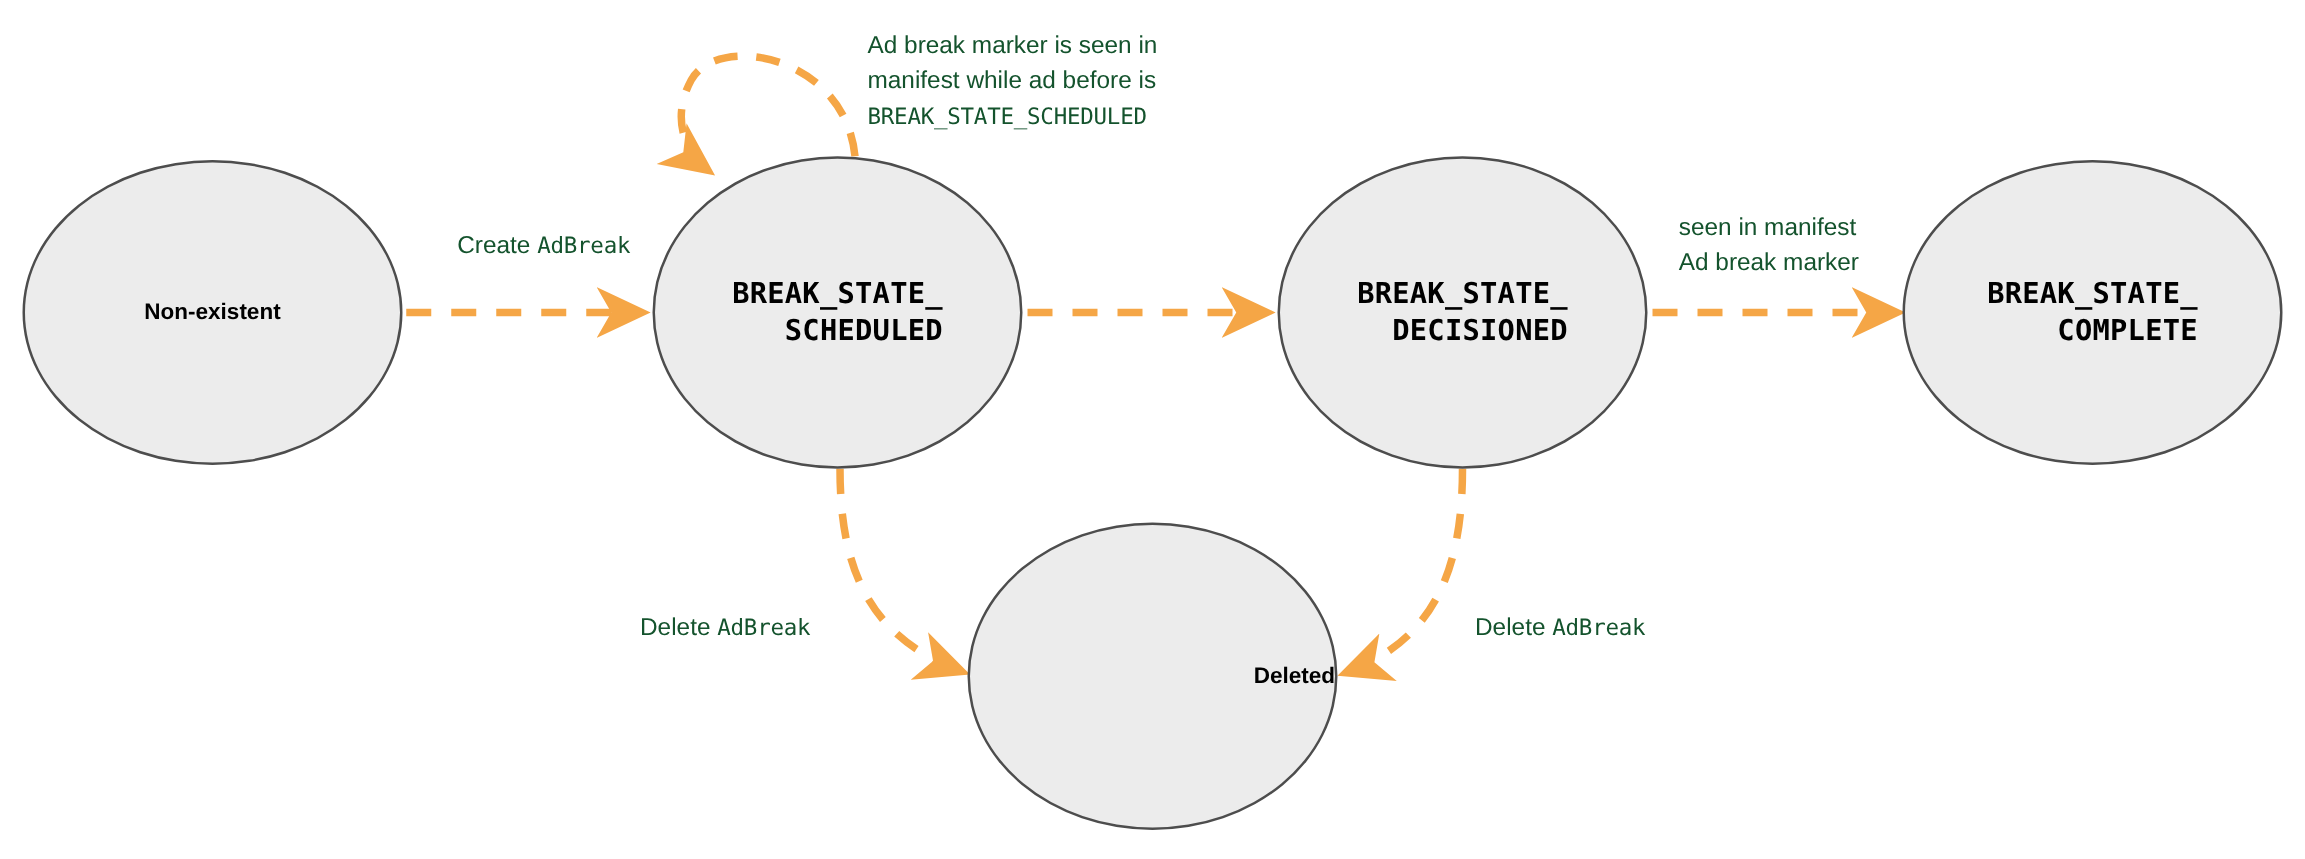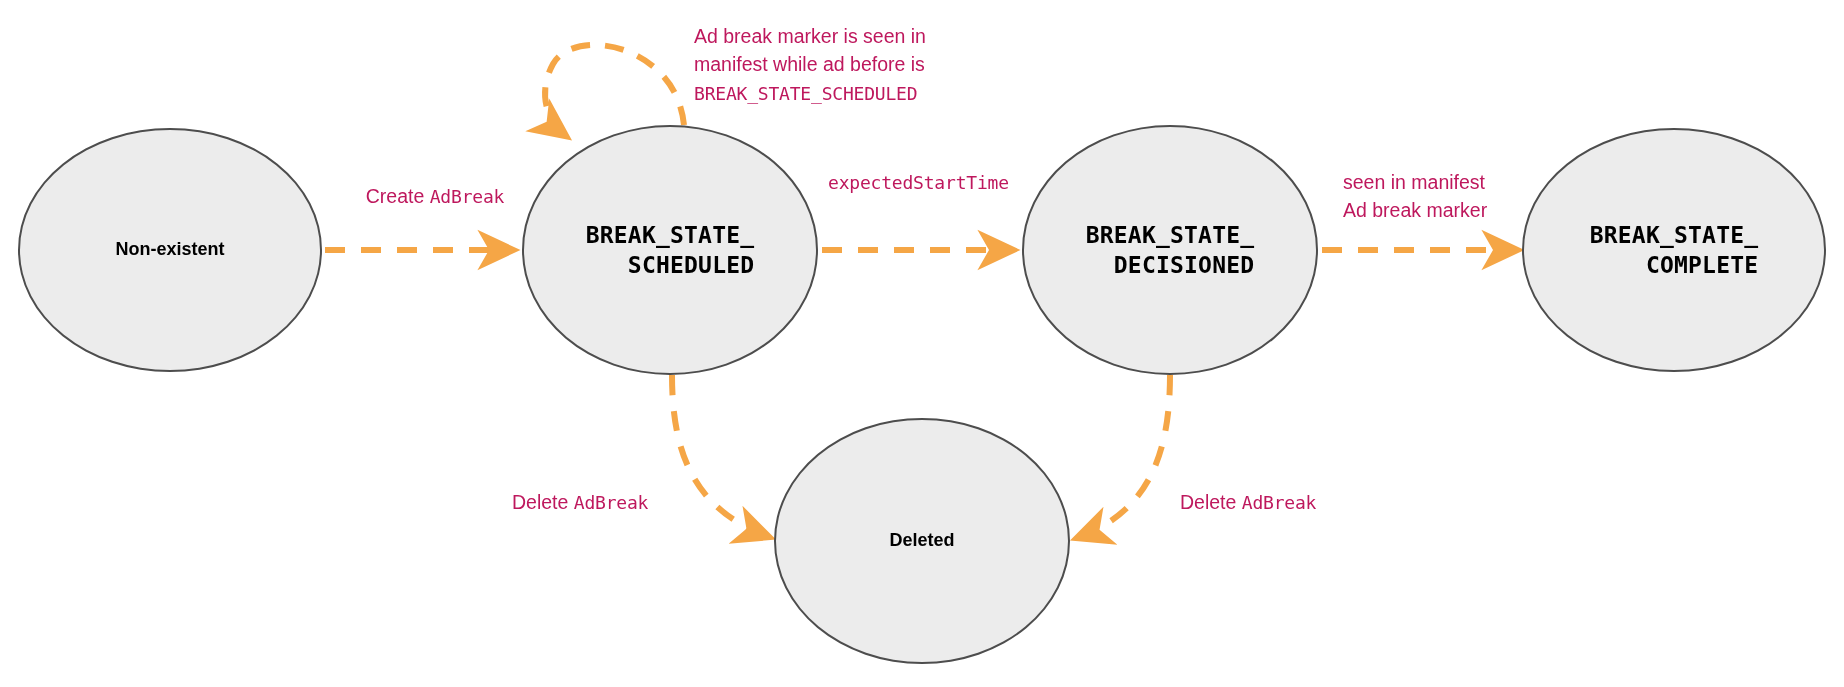--- a/index.html
+++ b/index.html
@@ -51,21 +51,21 @@
     letter-spacing: 0.2px;
     text-align: right;
   }
   .node-label.sans {
     font-family: "Liberation Sans", sans-serif;
     font-weight: 700;
     font-size: 18px;
   }
   .edge-label {
     position: absolute;
-    color: #be185d;
+    color: #14532d;
     font-family: "Liberation Sans", sans-serif;
     font-size: 19.5px;
     line-height: 1.45;
     z-index: 3;
     white-space: nowrap;
   }
   .edge-label .mono {
     font-family: "DejaVu Sans Mono", "Liberation Mono", monospace;
     font-size: 18px;
     letter-spacing: -0.2px;
@@ -111,36 +111,35 @@
   <div class="node" style="left:1022px; top:125px; width:296px; height:250px;">
     <div class="node-label mono">BREAK_STATE_
 DECISIONED</div>
   </div>
 
   <div class="node" style="left:1522px; top:128px; width:304px; height:244px;">
     <div class="node-label mono">BREAK_STATE_
 COMPLETE</div>
   </div>
 
-  <div class="node" style="left:774px; top:418px; width:296px; height:246px;">
+  <div class="node" style="left:774px; top:418px; width:296px; height:246px;justify-content:flex-end;">
     <div class="node-label sans">Deleted</div>
   </div>
 
   <div class="edge-label el-center" style="left:345px; top:182px; width:180px;">
       <div><span>Create </span><span class="mono">AdBreak</span></div>
     </div>
 
   <div class="edge-label el-left" style="left:694px; top:22px; width:320px;">
       <div><span>Ad break marker is seen in</span></div>
       <div><span>manifest while ad before is</span></div>
       <div><span class="mono">BREAK_STATE_SCHEDULED</span></div>
     </div>
 
   <div class="edge-label el-left" style="left:828px; top:168px; width:230px;">
-      <div><span class="mono">expectedStartTime</span></div>
     </div>
 
   <div class="edge-label el-left" style="left:1343px; top:168px; width:210px;">
       <div><span>seen in manifest</span></div>
       <div><span>Ad break marker</span></div>
     </div>
 
   <div class="edge-label el-left" style="left:512px; top:488px; width:190px;">
       <div><span>Delete </span><span class="mono">AdBreak</span></div>
     </div>

